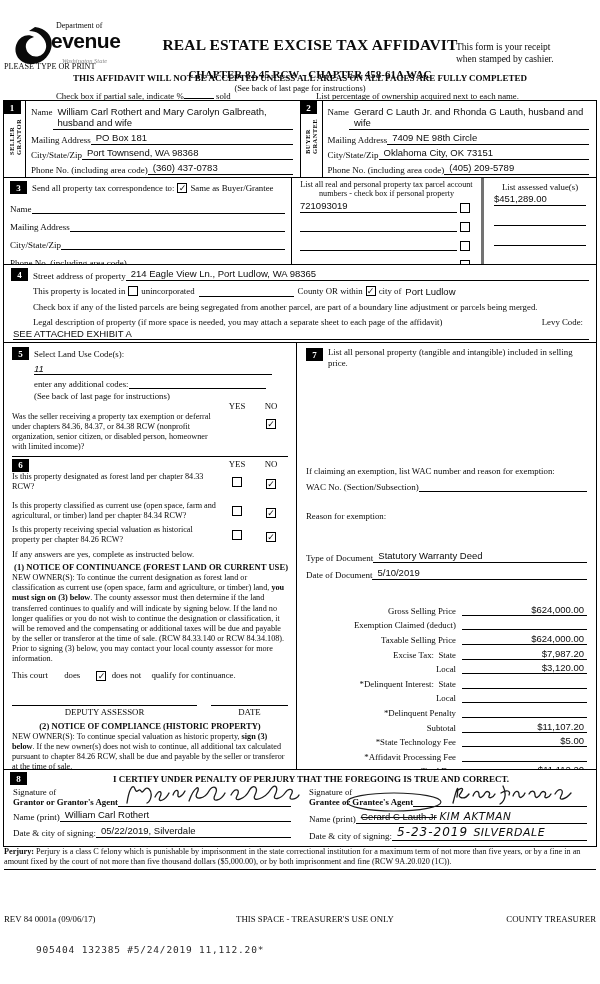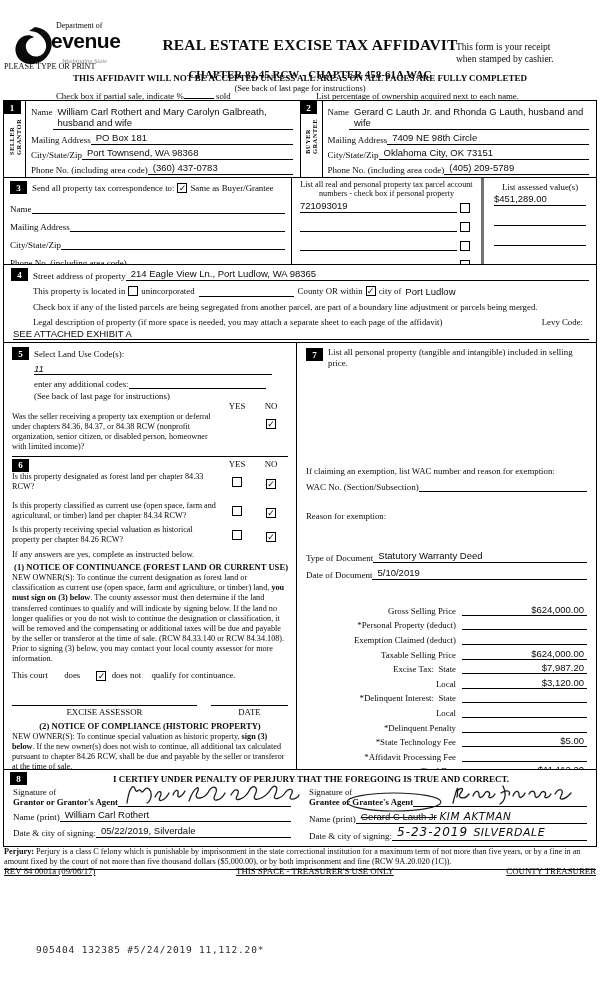--- a/index.html
+++ b/index.html
@@ -281,21 +281,21 @@
       <div class="small" style="margin-top:5px;">
         <span>This court</span>
         <span style="margin-left:14px;">does</span>
         <span class="cb" style="margin-left:14px;">✓</span>
         <span>does not</span>
         <span style="margin-left:8px;">qualify for continuance.</span>
       </div>
       <div class="dep-row">
         <div class="dep-cell">
           <div class="dep-line"></div>
-          <div class="dep-lab">EXCISE ASSESSOR</div>
+          <div class="dep-lab">DEPUTY ASSESSOR</div>
         </div>
         <div class="dep-cell short">
           <div class="dep-line"></div>
           <div class="dep-lab">DATE</div>
         </div>
       </div>
       <div class="b ctr" style="font-size:8.6px;margin-top:4px;">(2) NOTICE OF COMPLIANCE (HISTORIC PROPERTY)</div>
       <p class="tiny" style="line-height:1.24;margin-top:1px;"><span>NEW OWNER(S):  To continue special valuation as historic property, </span><span class="b">sign (3) below</span><span>.  If the new owner(s) does not wish to continue, all additional tax calculated pursuant to chapter 84.26 RCW, shall be due and payable by the seller or transferor at the time of sale.</span></p>
 
     </div>
@@ -321,24 +321,20 @@
         <span class="flab">Date of Document</span>
         <span class="fval">5/10/2019</span>
       </div>
       <div style="height:24px;"></div>
 
       <div class="finrow">
           <span class="finlab">Gross Selling Price</span>
           <span class="finval">$624,000.00</span>
         </div>
       <div class="finrow">
-          <span class="finlab">*Personal Property (deduct)</span>
-          <span class="finval"></span>
-        </div>
-      <div class="finrow">
           <span class="finlab">Exemption Claimed (deduct)</span>
           <span class="finval"></span>
         </div>
       <div class="finrow">
           <span class="finlab">Taxable Selling Price</span>
           <span class="finval">$624,000.00</span>
         </div>
       <div class="finrow">
           <span class="finlab">Excise Tax:&nbsp; State</span>
           <span class="finval">$7,987.20</span>
@@ -351,20 +347,24 @@
           <span class="finlab">*Delinquent Interest:&nbsp; State</span>
           <span class="finval"></span>
         </div>
       <div class="finrow">
           <span class="finlab">Local</span>
           <span class="finval"></span>
         </div>
       <div class="finrow">
           <span class="finlab">*Delinquent Penalty</span>
           <span class="finval"></span>
+        </div>
+      <div class="finrow">
+          <span class="finlab">Subtotal</span>
+          <span class="finval">$11,107.20</span>
         </div>
       <div class="finrow">
           <span class="finlab">*State Technology Fee</span>
           <span class="finval">$5.00</span>
         </div>
       <div class="finrow">
           <span class="finlab">*Affidavit Processing Fee</span>
           <span class="finval"></span>
         </div>
       <div class="finrow">
@@ -423,21 +423,21 @@
         </div>
         <div class="fline" style="margin-top:2px;">
           <span class="flab">Date &amp; city of signing:</span>
           <span class="fval"><span class="hand" style="font-size:12px;letter-spacing:1px;">5-23-2019</span>&nbsp;&nbsp;<span class="hand" style="font-size:11px;letter-spacing:.5px;">SILVERDALE</span></span>
         </div>
       </div>
     </div>
   </div>
 
   <p class="abs tiny" style="left:4px;top:847px;width:592px;line-height:1.25;border-bottom:1px solid #000;padding-bottom:1px;"><span class="b">Perjury:</span><span> Perjury is a class C felony which is punishable by imprisonment in the state correctional institution for a maximum term of not more than five years, or by a fine in an amount fixed by the court of not more than five thousand dollars ($5,000.00), or by both imprisonment and fine (RCW 9A.20.020 (1C)).</span></p>
-  <div class="abs" style="left:4px;top:866px;width:592px;display:flex;text-decoration:underline;">
+  <div class="abs" style="left:4px;top:914px;width:592px;display:flex;">
     <span class="small" style="width:180px;">REV 84 0001a (09/06/17)</span>
     <span class="small ctr" style="flex:1;">THIS SPACE - TREASURER'S USE ONLY</span>
     <span class="small b" style="width:150px;text-align:right;font-weight:normal;">COUNTY TREASURER</span>
   </div>
 
   <div class="abs" style="left:36px;top:944px;font-family:'DejaVu Sans Mono',monospace;font-size:9.5px;letter-spacing:.8px;color:#2a2a2a;">905404 132385 #5/24/2019 11,112.20*</div>
 
 </div>
 
 </body></html>

